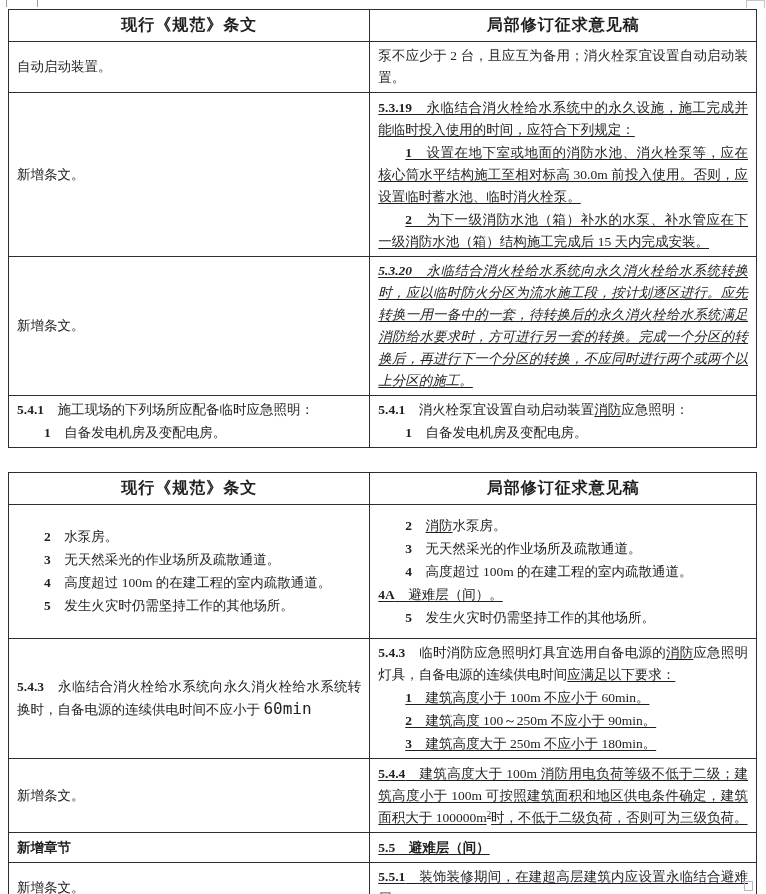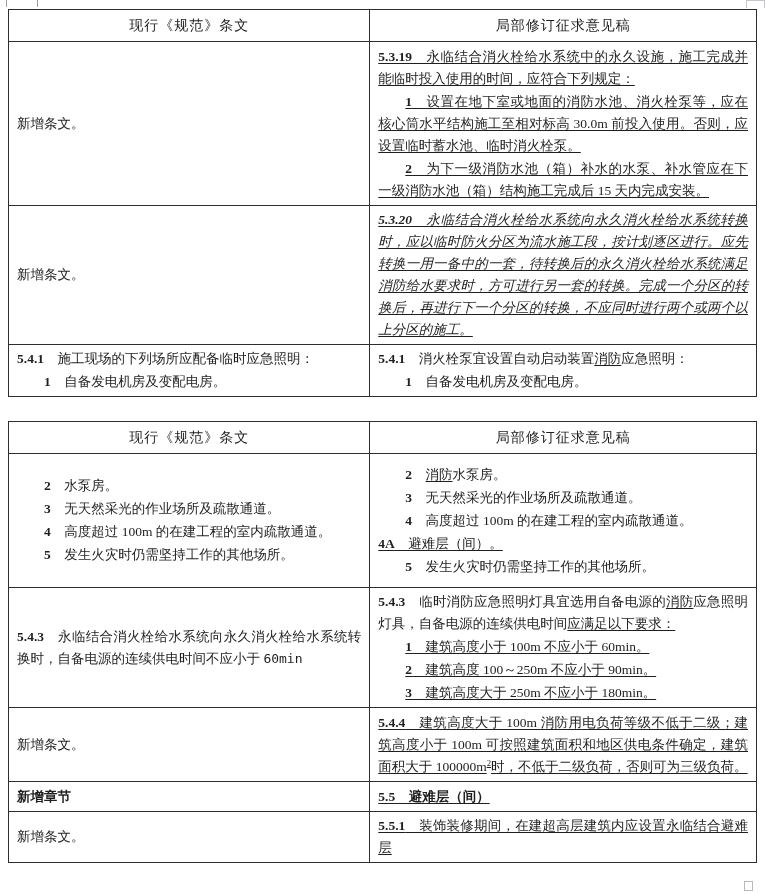--- a/index.html
+++ b/index.html
@@ -18,37 +18,37 @@
     border-collapse:collapse;
     table-layout:fixed;
   }
   table.cmp td,table.cmp th{
     border:1px solid #2e2e2e;
     vertical-align:middle;
     padding:2px 8px;
     box-sizing:border-box;
   }
   table.cmp th{
-    font-weight:normal;
-    font-size:14px;
+    font-weight:bold;
+    font-size:16px;
     text-align:center;
     height:32px;
     letter-spacing:1px;
   }
   table.cmp td{
     font-size:13.5px;
     line-height:22px;
   }
   .para{margin:1px 0;text-align:justify;}
   .para.indent{text-indent:2em;}
   td.center .para{text-align:left;}
   .b{font-weight:bold;}
   .u{text-decoration:underline;text-underline-offset:2px;}
   .sup{font-size:0.65em;vertical-align:super;line-height:0;}
-  .mono{font-family:"DejaVu Sans Mono",monospace;font-size:13px;}
+  .mono{font-family:"DejaVu Sans Mono",monospace;font-size:16px;}
   .tbl-gap{height:24px;}
   
   .stub-top-left{
     position:absolute;left:6px;top:0;width:30px;height:7px;
     border-left:1px solid #9aa0a6;border-right:1px solid #9aa0a6;
   }
   .stub-top-right{
     position:absolute;right:1px;top:0;width:17px;height:7px;
     border:1px solid #c3c7cb;border-bottom:none;
   }
@@ -70,20 +70,28 @@
         <col style="width:48.3%">
         <col style="width:51.7%">
       </colgroup>
     <thead>
       <tr>
         <th>现行《规范》条文</th>
         <th>局部修订征求意见稿</th>
       </tr>
     </thead>
     <tbody>
+        <tr>
+          <td style="height: 42px;">
+            <div class="para"><span>自动启动装置。</span></div>
+          </td>
+          <td style="height: 42px;">
+            <div class="para"><span>泵不应少于 2 台，且应互为备用；消火栓泵宜设置自动启动装置。</span></div>
+          </td>
+        </tr>
         <tr>
           <td style="height: 164px;">
             <div class="para"><span>新增条文。</span></div>
           </td>
           <td style="height: 164px;">
             <div class="para"><span class="b u">5.3.19</span><span class="u">　永临结合消火栓给水系统中的永久设施，施工完成并能临时投入使用的时间，应符合下列规定：</span></div>
             <div class="para indent"><span class="b u">1</span><span class="u">　设置在地下室或地面的消防水池、消火栓泵等，应在核心筒水平结构施工至相对标高 30.0m 前投入使用。否则，应设置临时蓄水池、临时消火栓泵。</span></div>
             <div class="para indent"><span class="b u">2</span><span class="u">　为下一级消防水池（箱）补水的水泵、补水管应在下一级消防水池（箱）结构施工完成后 15 天内完成安装。</span></div>
           </td>
         </tr>

